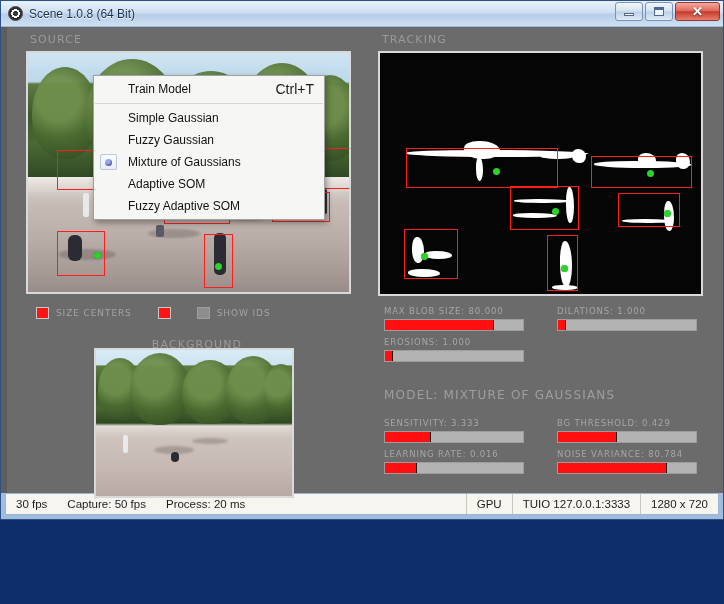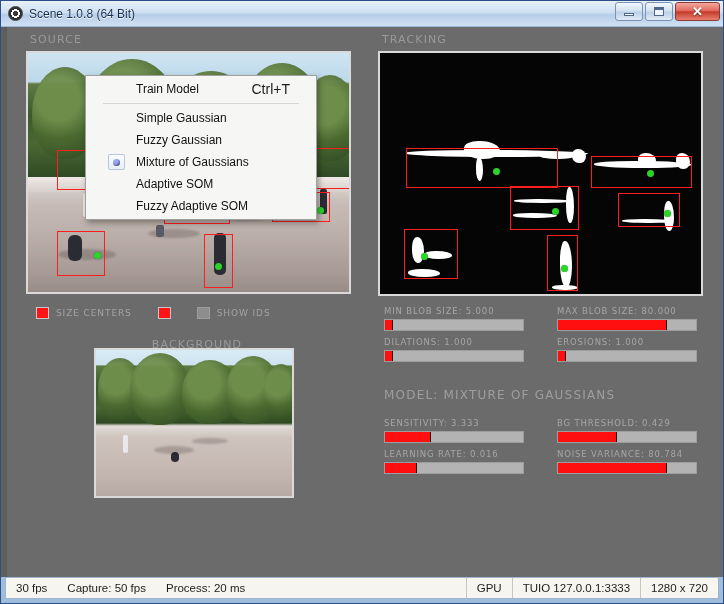--- a/index.html
+++ b/index.html
@@ -7,21 +7,21 @@
     margin: 0; padding: 0;
     width: 724px; height: 604px;
     background: #0d2d6b;
     font-family: "Liberation Sans", sans-serif;
     overflow: hidden;
   }
 
   
   #window {
     position: absolute; left: 0; top: 0;
-    width: 724px; height: 604px;
+    width: 724px; height: 520px;
     background: linear-gradient(180deg,#cfe0f2 0%, #b9d0e8 40%, #9fbcdd 100%);
     border: 1px solid #2b4f86;
     display: flex; flex-direction: column;
   }
   #titlebar {
     position: relative;
     height: 26px; flex: 0 0 26px;
     background: linear-gradient(180deg,#e8f1fa 0%, #cfe0f2 45%, #b7cde8 55%, #cfe0f2 100%);
     display: flex; align-items: center;
     padding-left: 7px;
@@ -199,27 +199,27 @@
   }
   .slider-cell { }
   .section-head {
     color: #9e9e9e; font-size: 12px; letter-spacing: 1.2px;
     font-family: "DejaVu Sans", sans-serif;
     padding: 0 0 0 8px;
   }
 
   
   #popup {
-    position: absolute; left: 81px; top: 48px;
+    position: absolute; left: 89px; top: 48px;
     width: 232px;
     background: #f6f6f4;
     border: 1px solid #a0a0a0;
     box-shadow: 2px 3px 6px rgba(0,0,0,.35);
     z-index: 60;
-    padding: 2px 16px;
+    padding: 2px 0;
   }
   .mi {
     display: flex; align-items: center;
     height: 22px; padding: 0 10px 0 34px;
     font-size: 12px; color: #111;
     position: relative;
   }
   .mi .accel {
     margin-left: auto; color: #1b1b1b; font-size: 14px;
   }
@@ -381,26 +381,20 @@
 
         <div class="dot" style="left:113px;top:115px;"></div>
         <div class="dot" style="left:267px;top:117px;"></div>
         <div class="dot" style="left:172px;top:155px;"></div>
         <div class="dot" style="left:284px;top:157px;"></div>
         <div class="dot" style="left:41px; top:200px;"></div>
         <div class="dot" style="left:181px;top:212px;"></div>
       </div>
 
       <div class="slider-grid" style="margin-top:10px">
-        <div class="slider-cell">
-          <div class="sl-label">MIN BLOB SIZE: 5.000</div>
-          <div class="sl-track">
-            <div class="sl-fill" style="width:6%"></div>
-          </div>
-        </div>
         <div class="slider-cell">
           <div class="sl-label">MAX BLOB SIZE: 80.000</div>
           <div class="sl-track">
             <div class="sl-fill" style="width:79%"></div>
           </div>
         </div>
         <div class="slider-cell">
           <div class="sl-label">DILATIONS: 1.000</div>
           <div class="sl-track">
             <div class="sl-fill" style="width:6%"></div>

